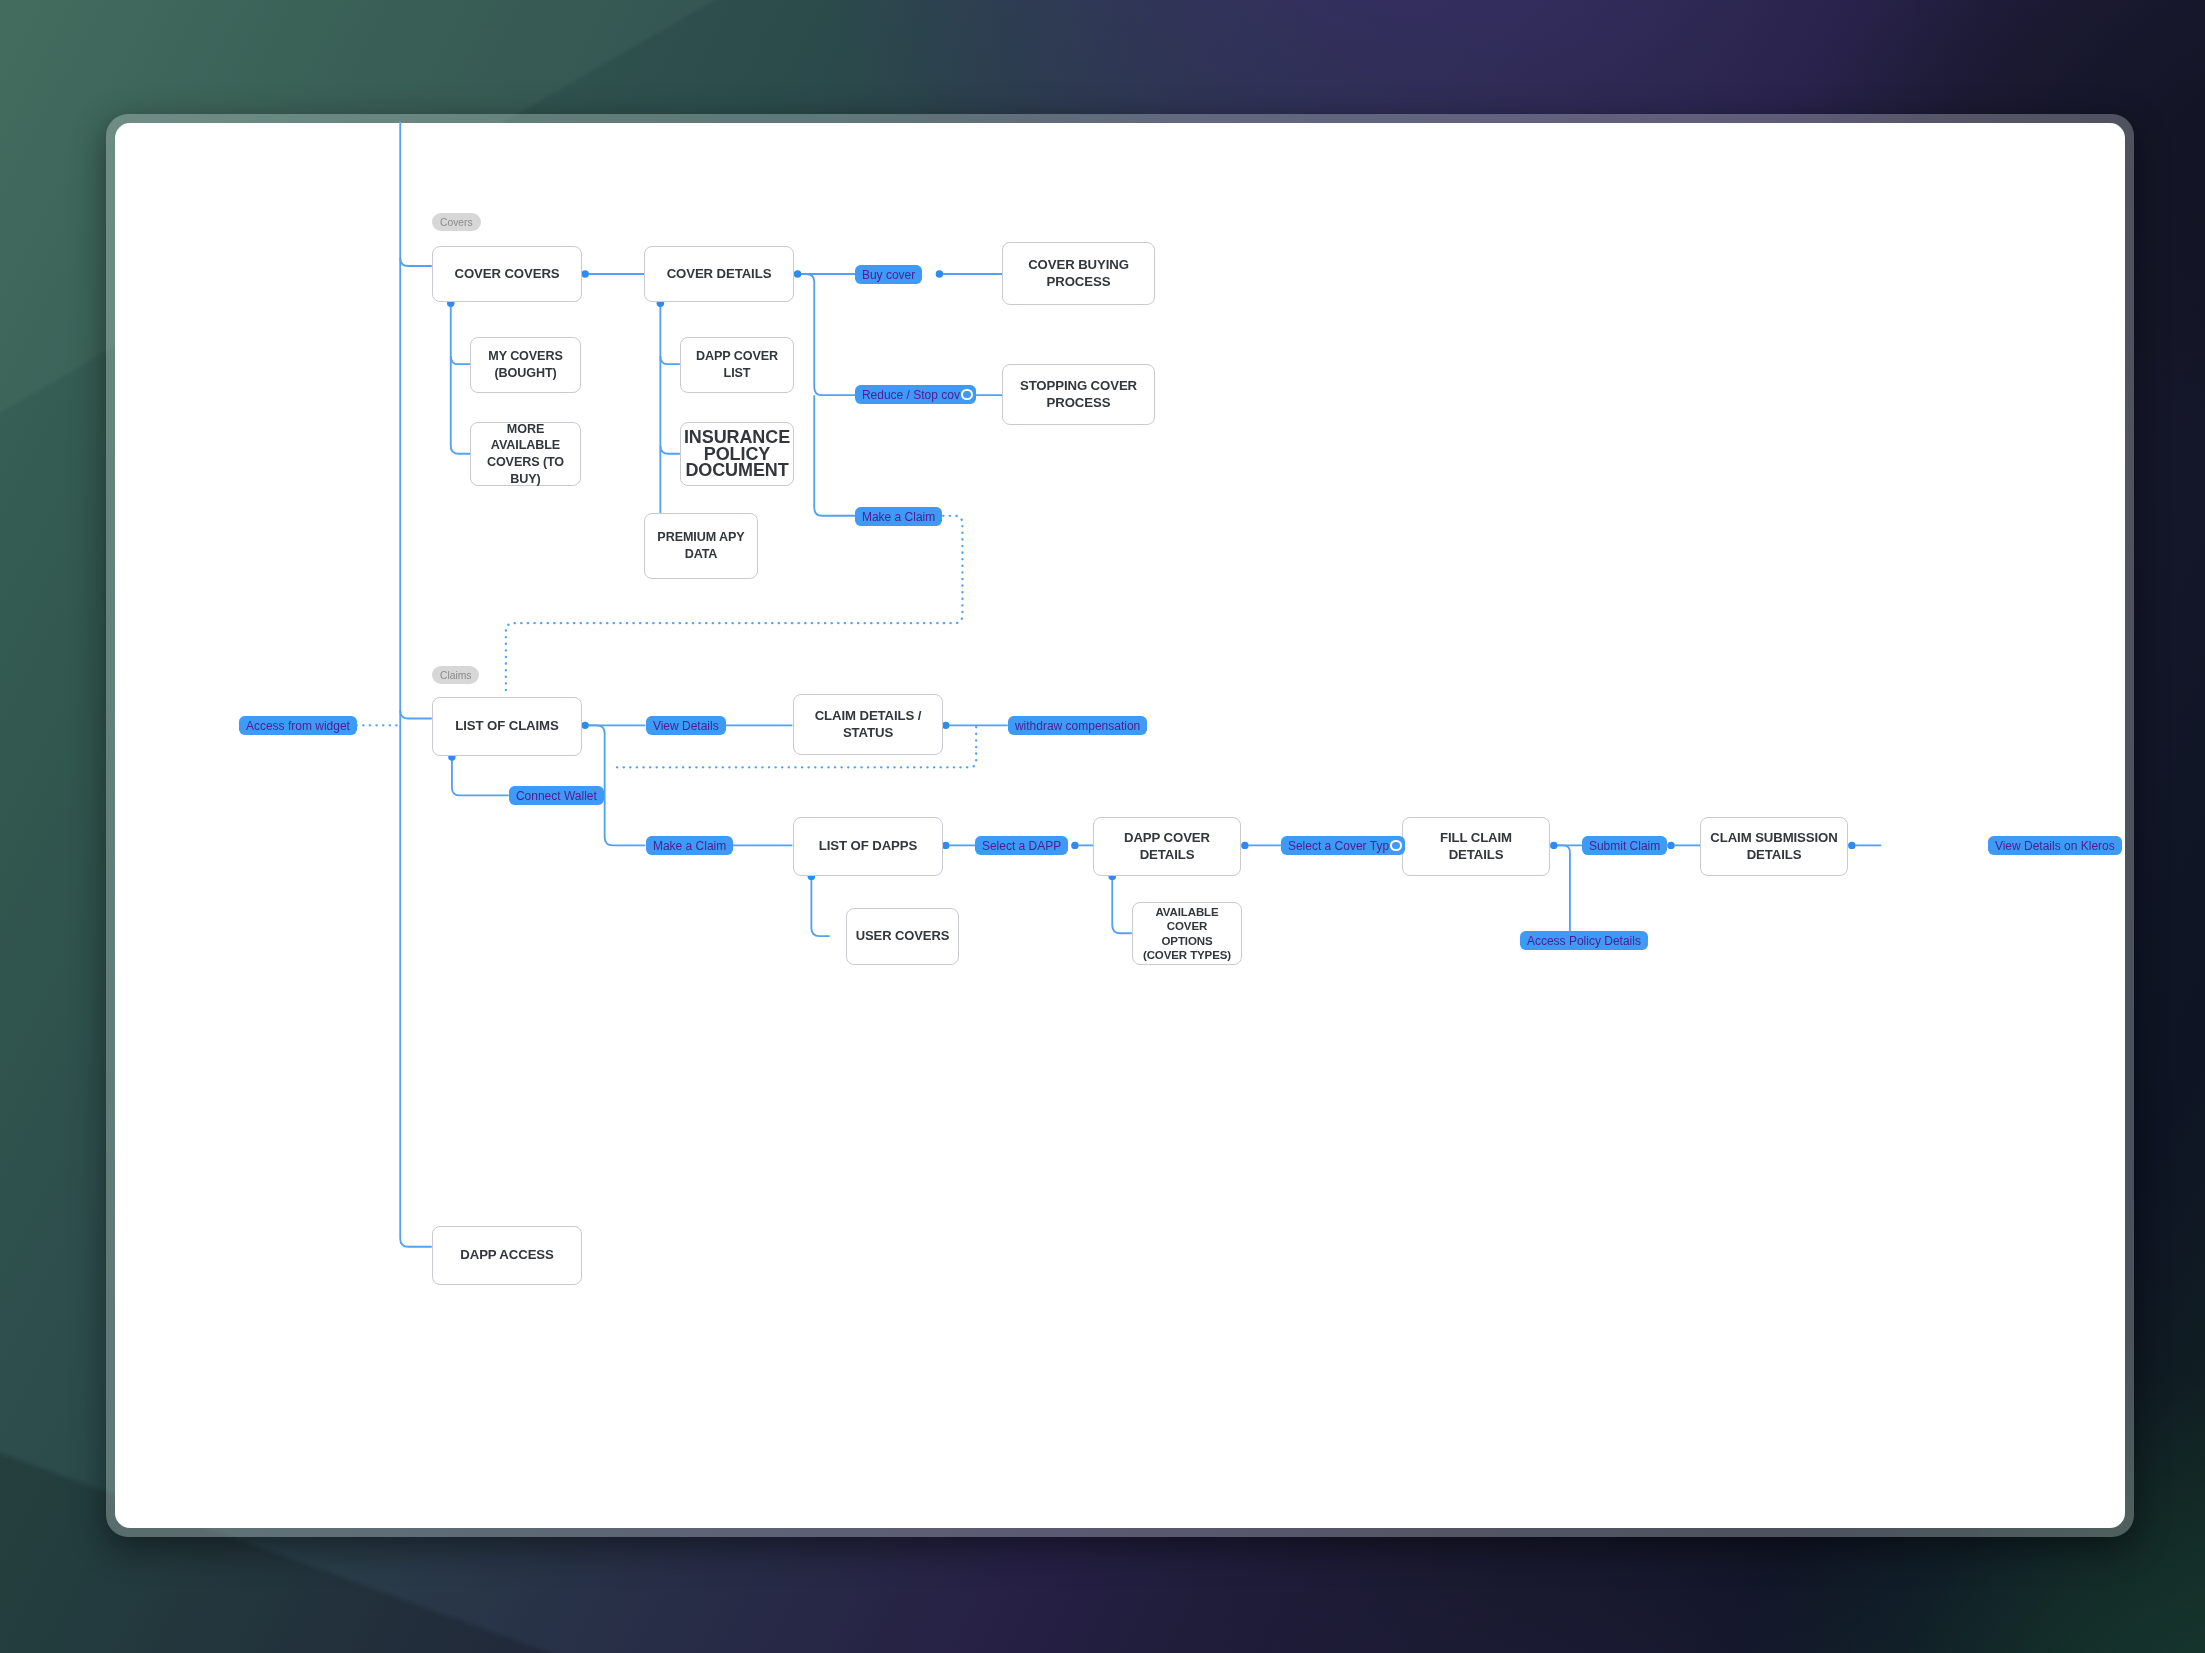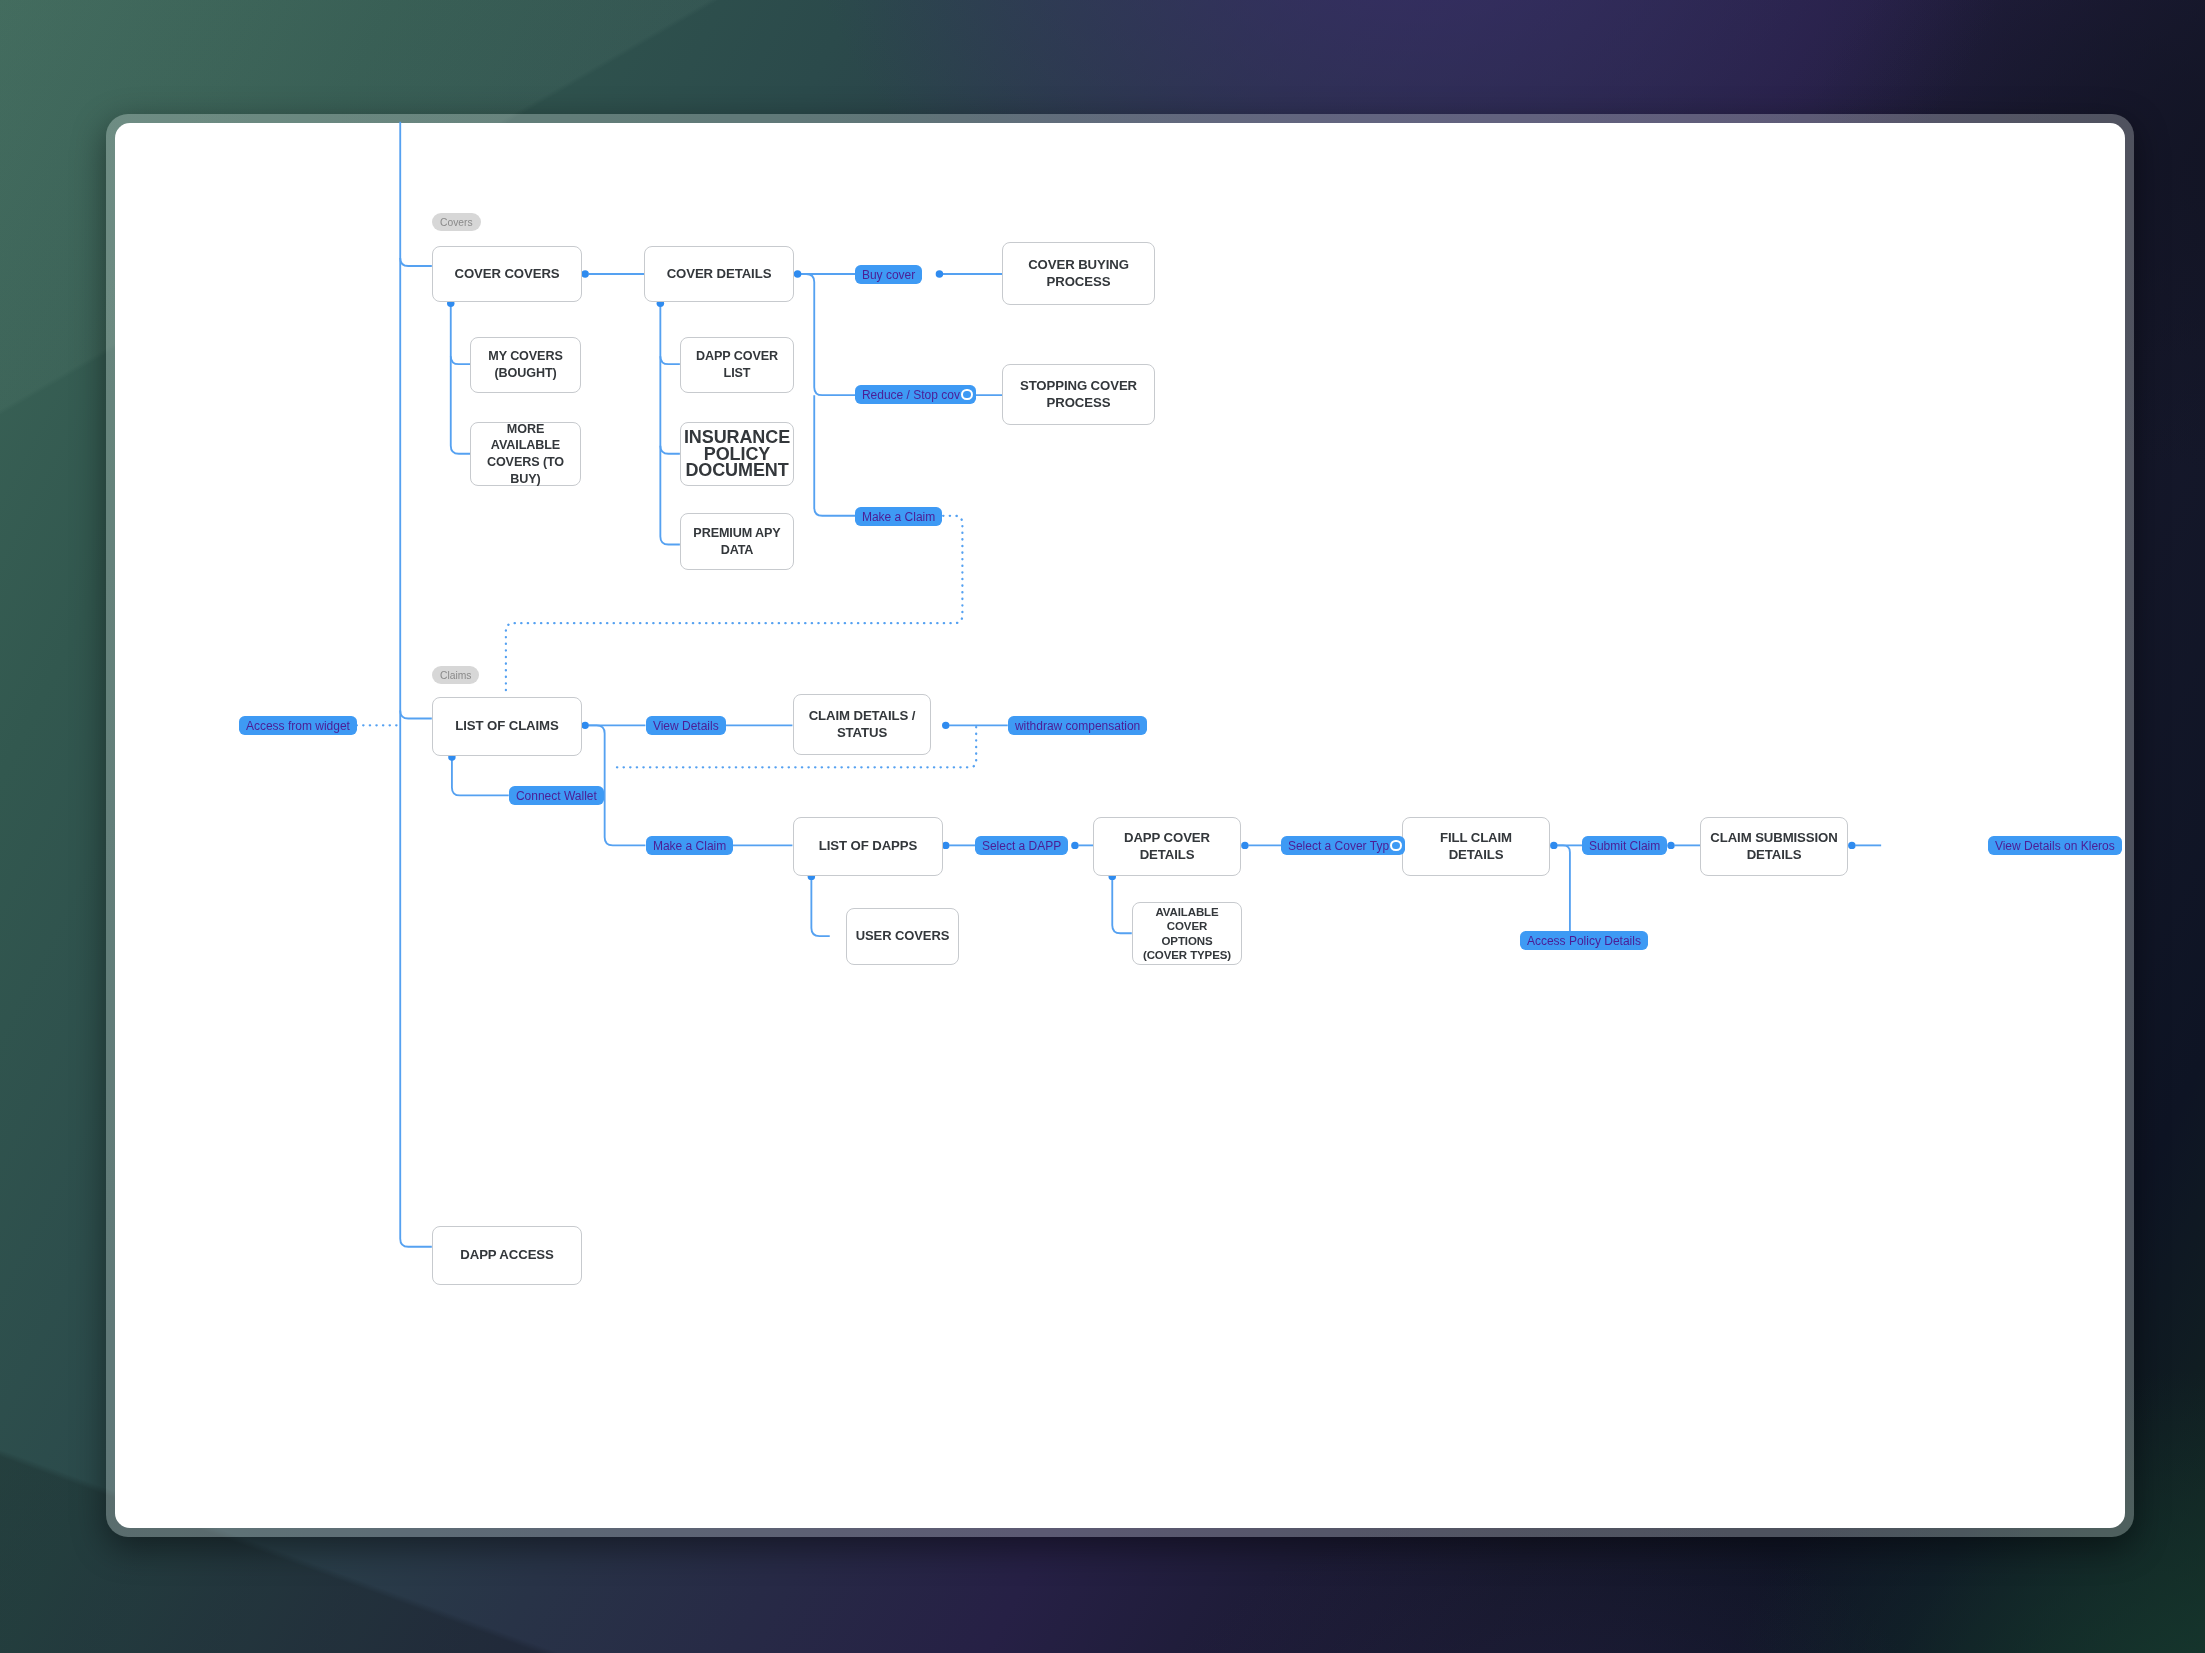--- a/index.html
+++ b/index.html
@@ -142,30 +142,30 @@
     </div>
   <div class="node box" style="left:470px;top:422px;width:111px;height:64px;font-size:12.6px;">
       <span>MORE AVAILABLE COVERS (TO BUY)</span>
     </div>
   <div class="node box" style="left:680px;top:337px;width:114px;height:56px;font-size:12.6px;">
       <span>DAPP COVER LIST</span>
     </div>
   <div class="node box" style="left:680px;top:422px;width:114px;height:64px;font-size:18px;">
       <span>INSURANCE POLICY DOCUMENT</span>
     </div>
-  <div class="node box" style="left:680px;top:513px;width:114px;height:57px;font-size:12.6px;text-align:center;">
+  <div class="node box" style="left:644px;top:513px;width:114px;height:66px;font-size:12.6px;text-align:center;">
       <span>PREMIUM APY DATA</span>
     </div>
   <div class="node box" style="left:1002px;top:364px;width:153px;height:61px;">
       <span>STOPPING COVER PROCESS</span>
     </div>
   <div class="node box" style="left:432px;top:697px;width:150px;height:59px;">
       <span>LIST OF CLAIMS</span>
     </div>
-  <div class="node box" style="left:793px;top:694px;width:138px;height:61px;">
+  <div class="node box" style="left:793px;top:694px;width:150px;height:61px;">
       <span>CLAIM DETAILS / STATUS</span>
     </div>
   <div class="node box" style="left:793px;top:817px;width:150px;height:59px;">
       <span>LIST OF DAPPS</span>
     </div>
   <div class="node box" style="left:1093px;top:817px;width:148px;height:59px;">
       <span>DAPP COVER DETAILS</span>
     </div>
   <div class="node box" style="left:1402px;top:817px;width:148px;height:59px;">
       <span>FILL CLAIM DETAILS</span>

